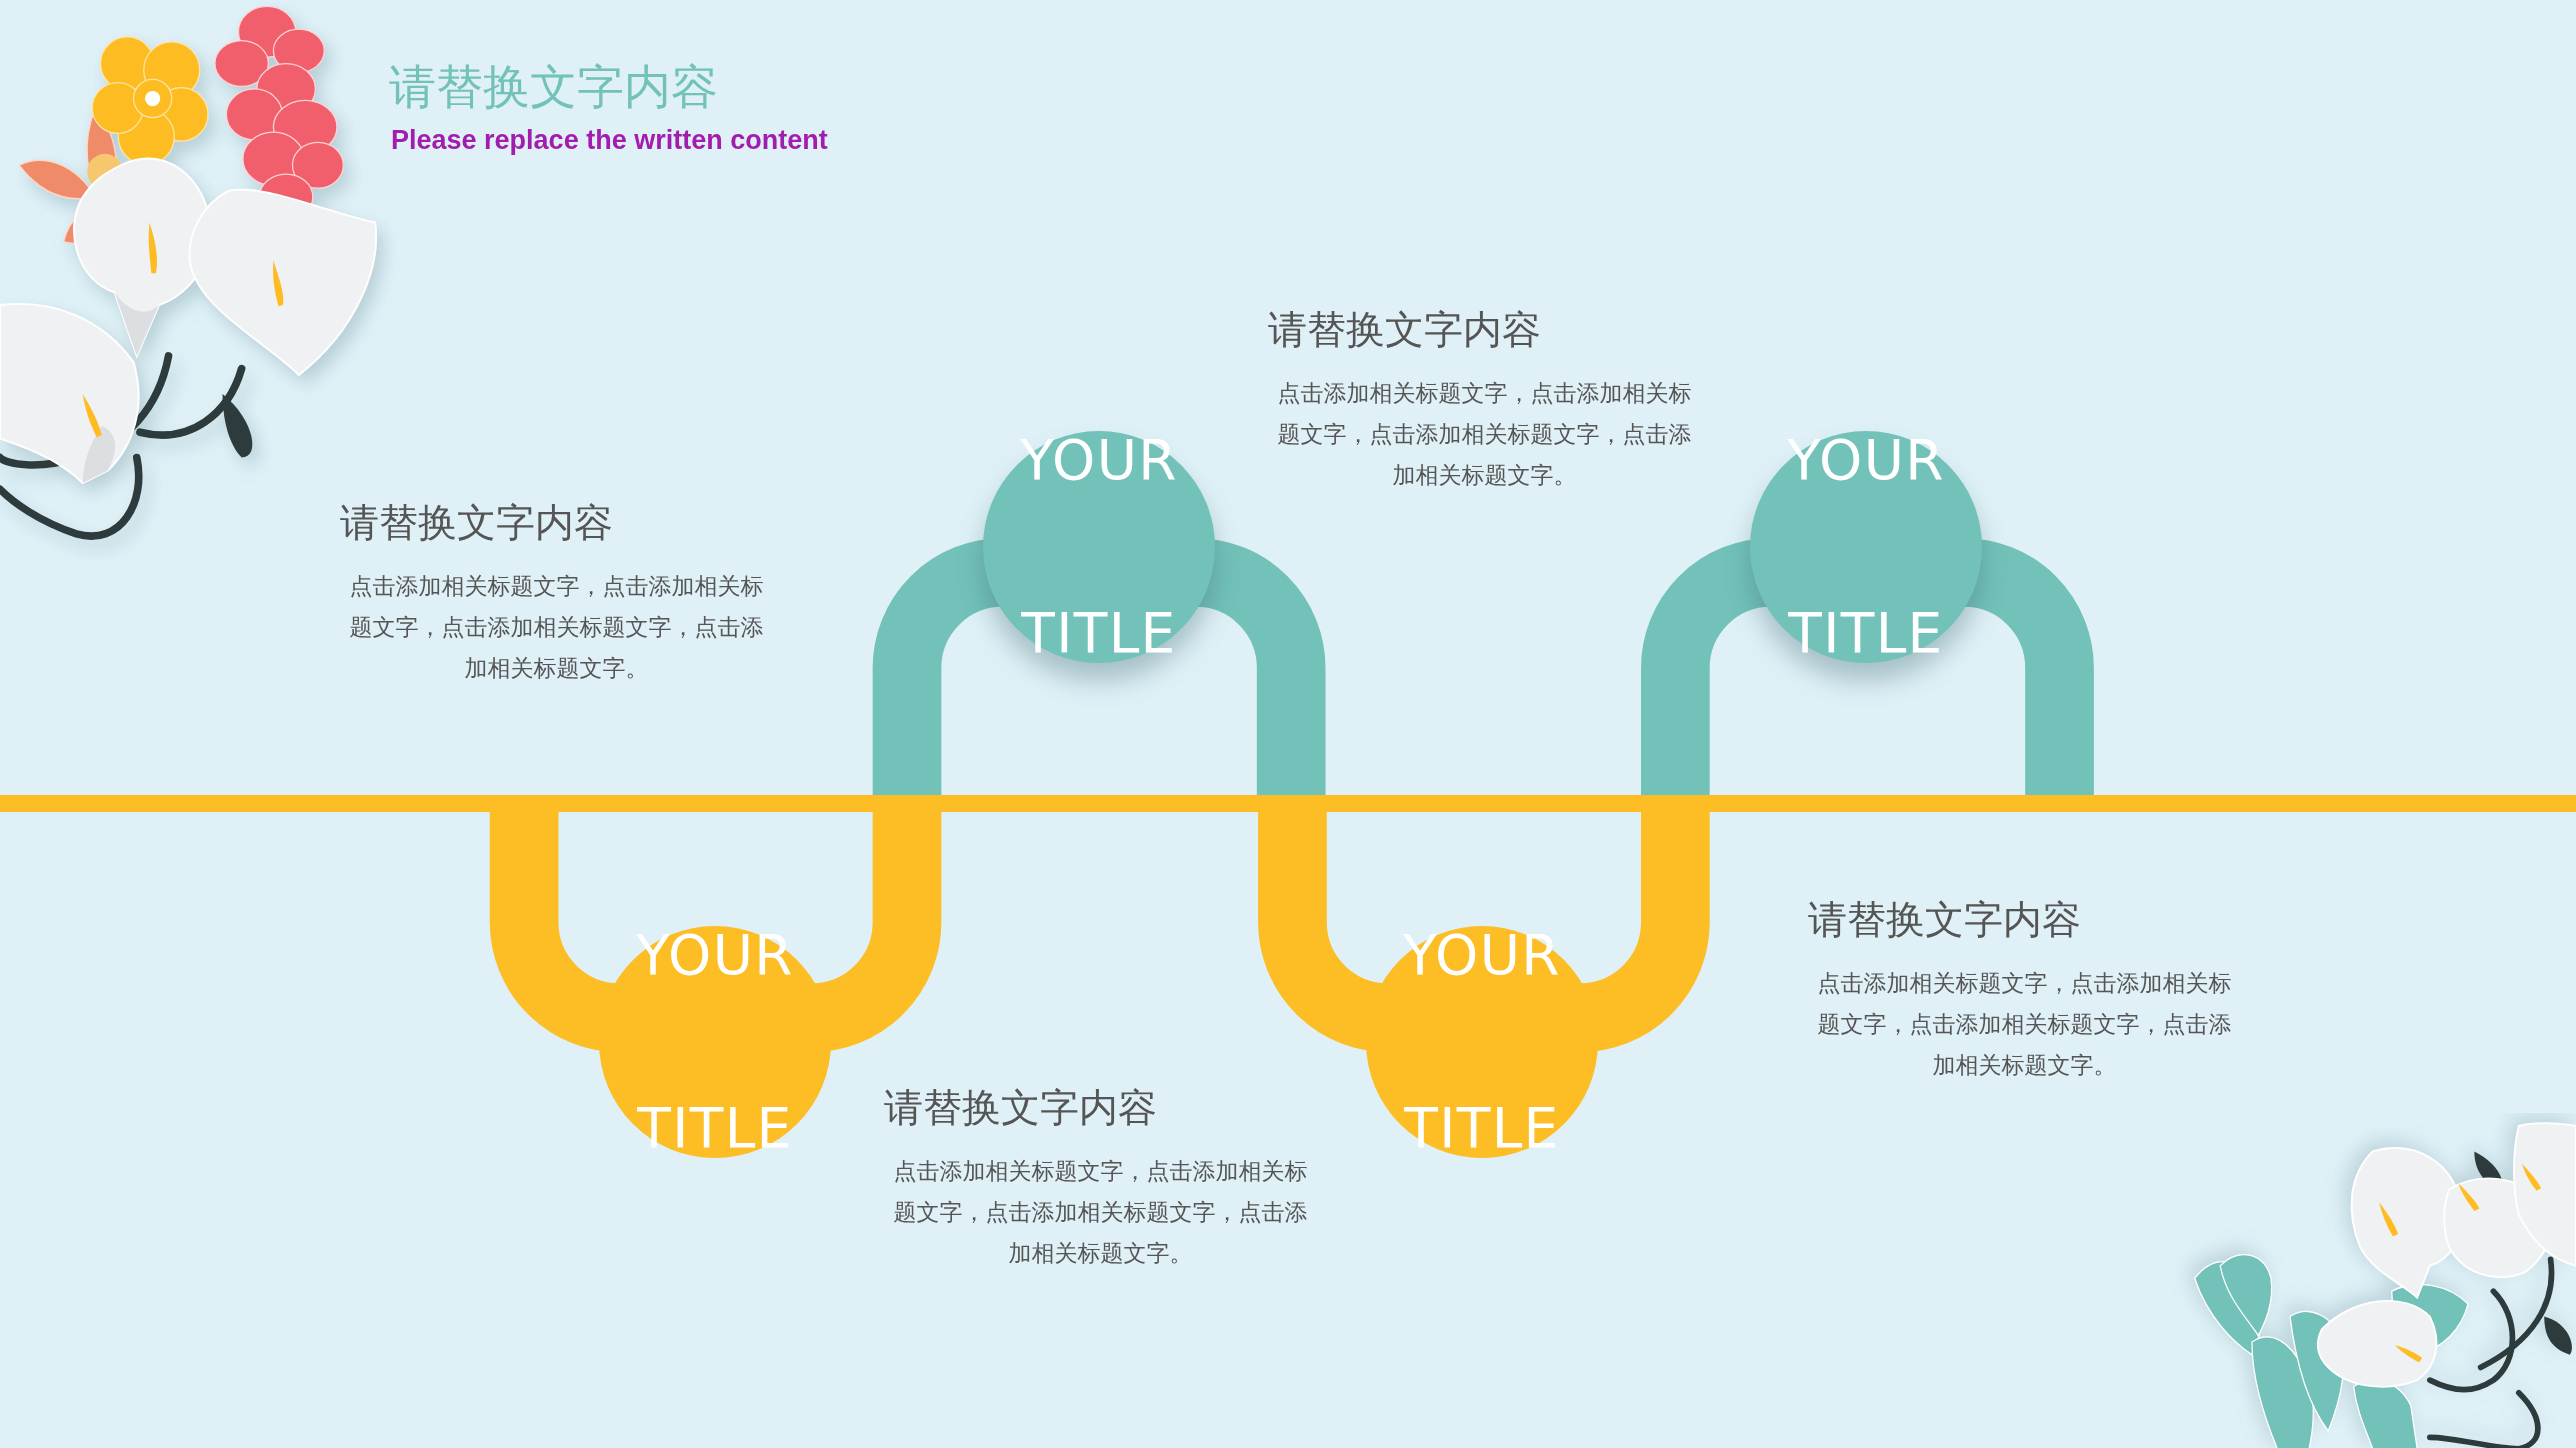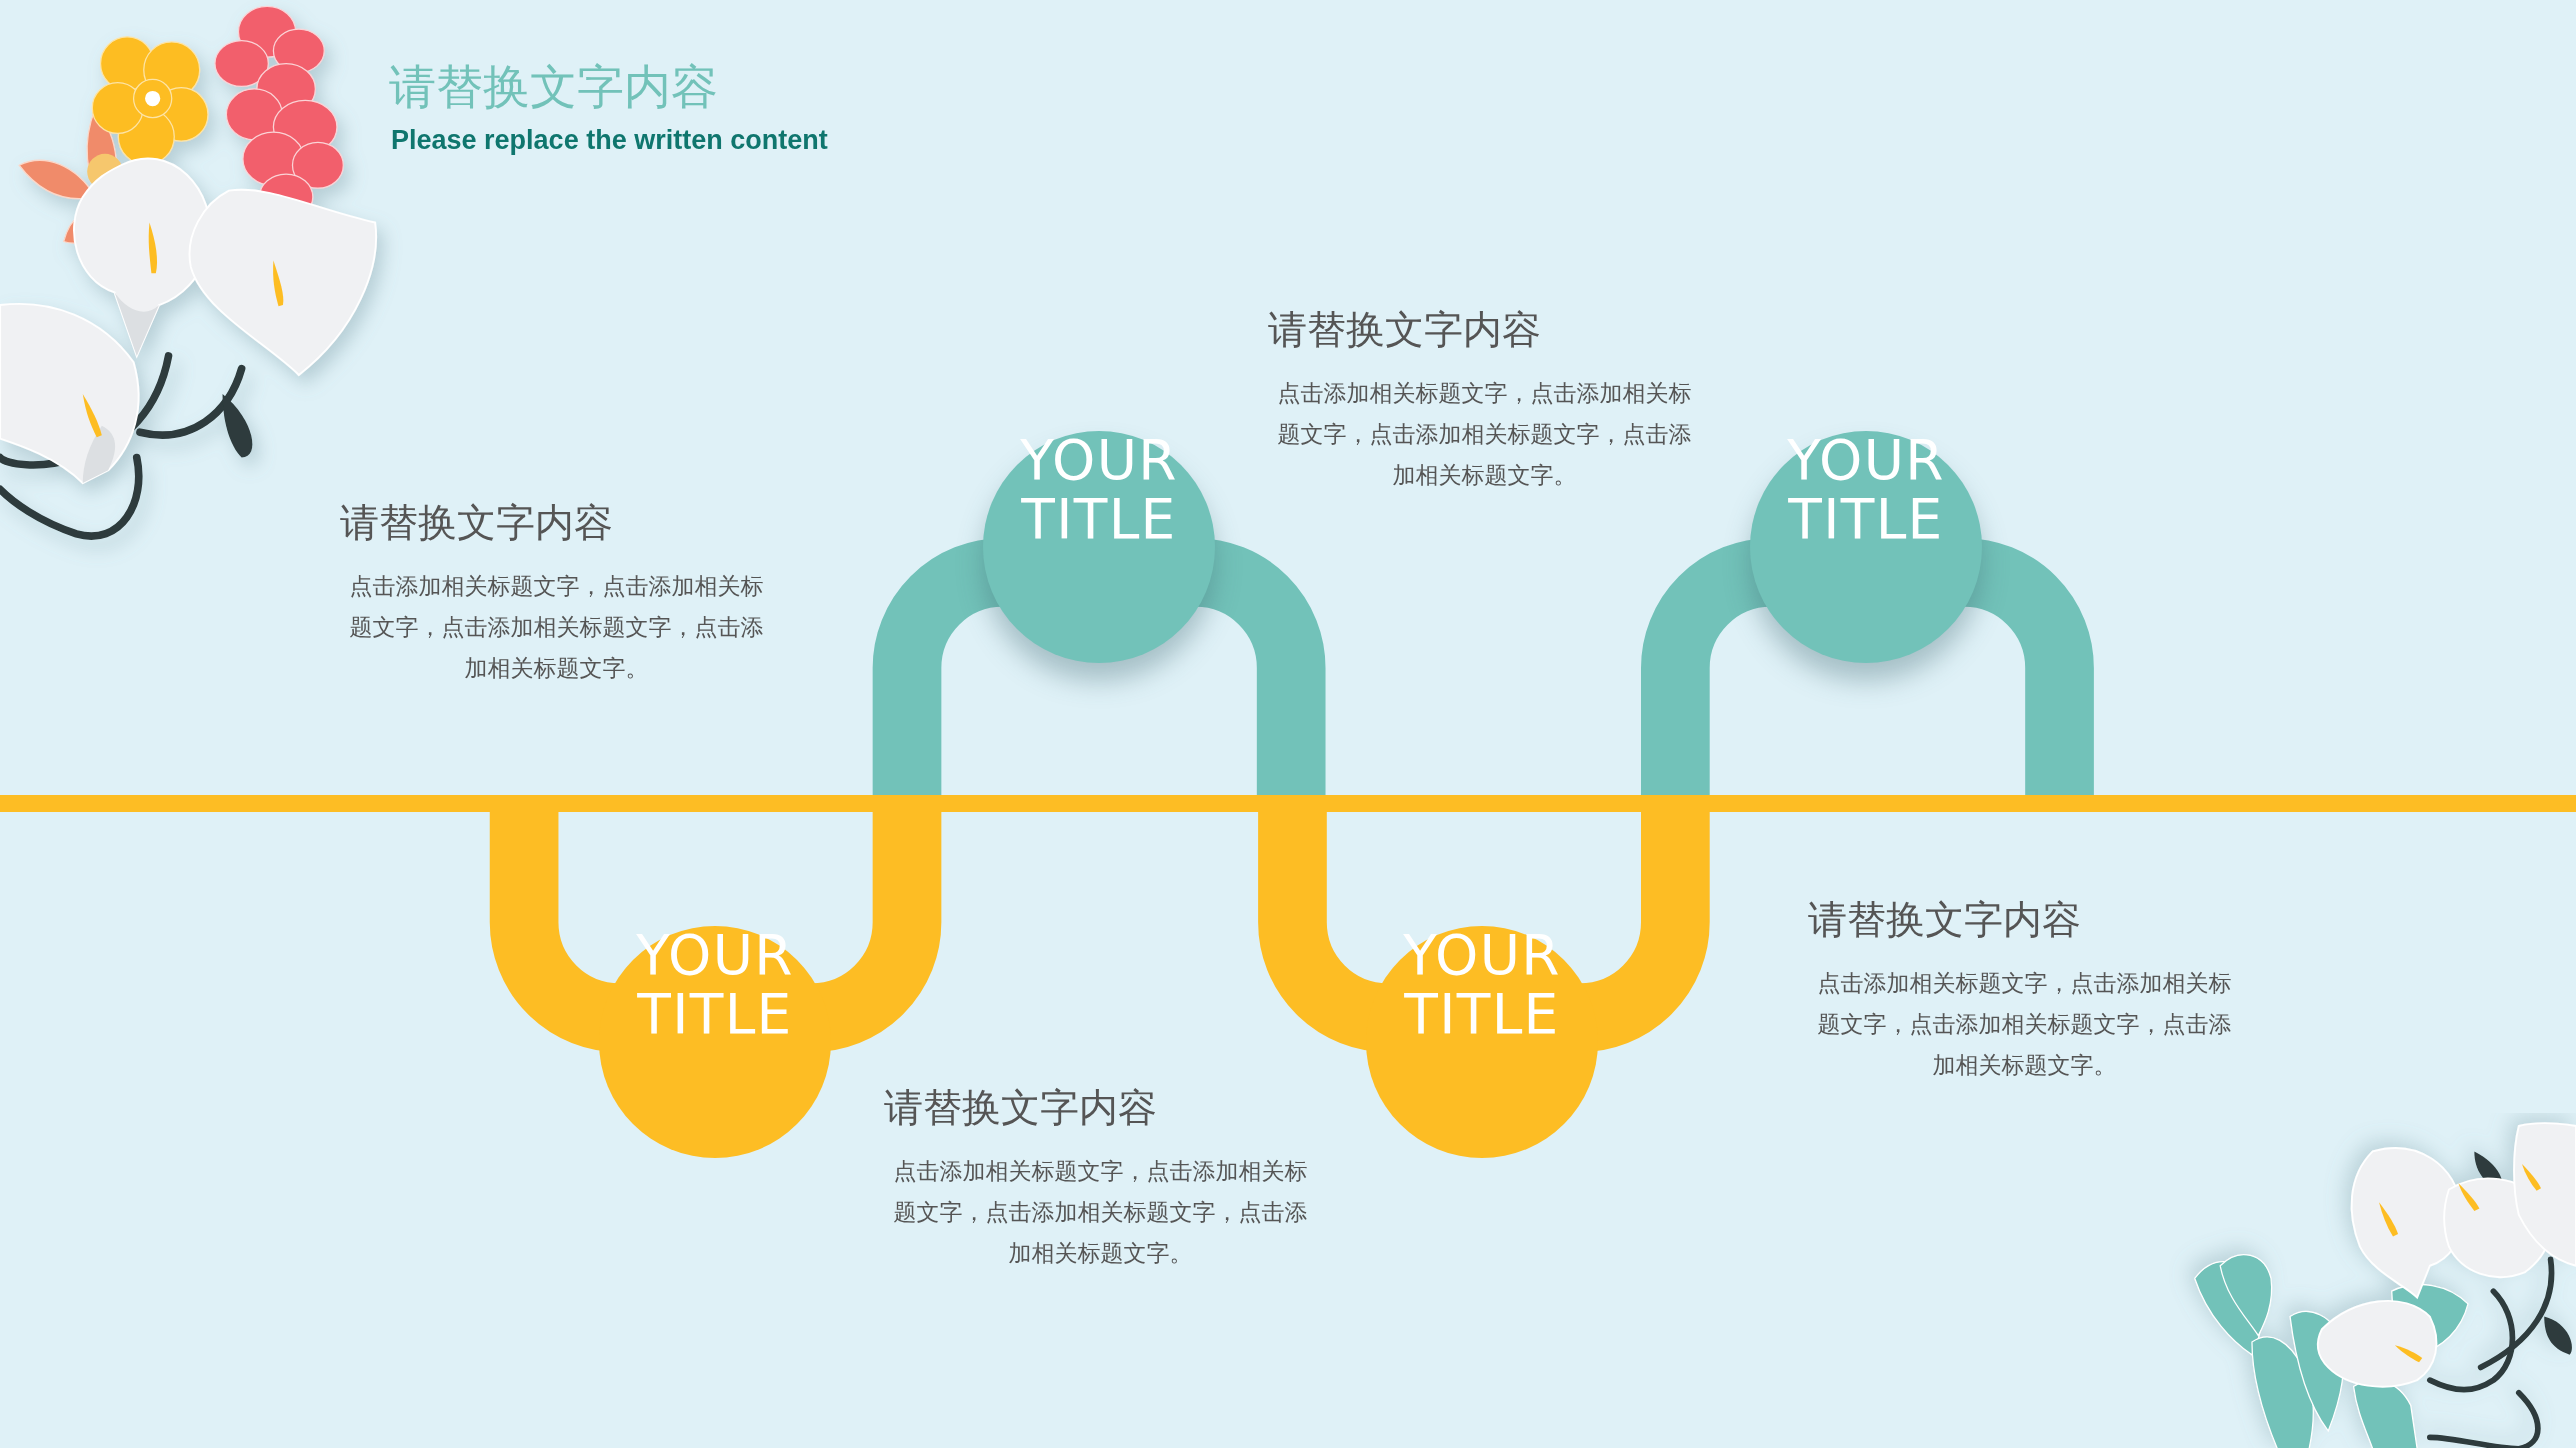--- a/index.html
+++ b/index.html
@@ -9,29 +9,29 @@
       font-family: "DejaVu Sans", "Liberation Sans", sans-serif;
       position: relative;
     }
     .abs { position: absolute; }
     .header-title {
       left: 389px; top: 59px; font-size: 47px; color: #72c2b9;
       white-space: nowrap; line-height: 1.2;
     }
     .header-subtitle {
       left: 391px; top: 125px; font-size: 27px; font-weight: bold;
-      color: #0f766e; font-family: "Liberation Sans", sans-serif; white-space: nowrap;
+      color: #a21caf; font-family: "Liberation Sans", sans-serif; white-space: nowrap;
     }
     .block { width: 433px; color: #555; }
     .block-title { font-size: 39px; line-height: 1.2; white-space: nowrap; margin: 0; font-weight: normal; }
     .block-body { font-size: 23px; line-height: 41px; margin-top: 19px; word-break: break-all; text-align: center; }
     .timeline-line { left: 0; top: 795px; width: 2576px; height: 16.5px; background: #fdbd24; }
     .circle {
       width: 232px; height: 232px; border-radius: 50%;
-      display: flex; flex-direction: column; align-items: center; justify-content: flex-start;
+      display: flex; flex-direction: column; align-items: center; justify-content: space-between;
       color: #fff; font-family: "DejaVu Sans", sans-serif; font-size: 55px; line-height: 59px;
       letter-spacing: 1.3px;
     }
     .circle.teal { background: #72c2b9; box-shadow: 0 18px 25.4px rgba(60,100,110,0.35); }
     .circle.yellow { background: #fdbd24; }
     svg.shapes { position: absolute; left: 0; top: 0; }
     .deco { position: absolute; }
   </style>
 </head>
 <body>

